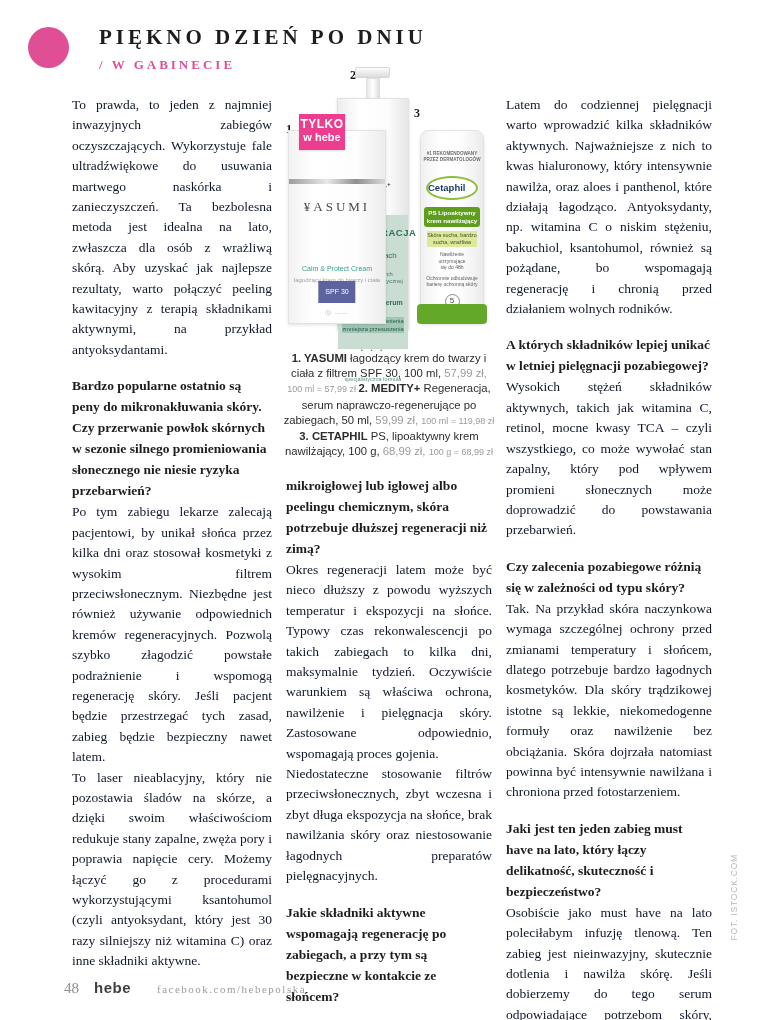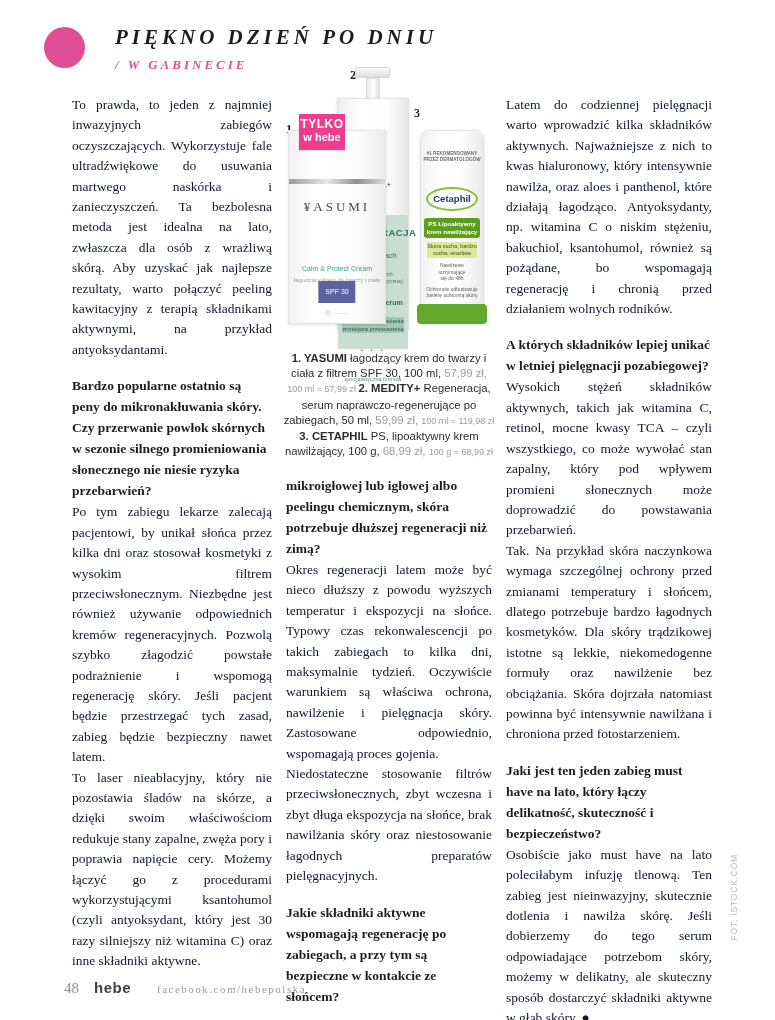--- a/index.html
+++ b/index.html
@@ -3,21 +3,21 @@
 <meta charset="utf-8">
 <style>
   * { margin:0; padding:0; box-sizing:border-box; }
   html,body { background:#e9e9e9; }
   .page {
     position:relative; width:775px; height:1020px; margin:0 auto;
     background:#ffffff; overflow:hidden;
     font-family:"Liberation Serif", serif; color:#2e2c2b;
   }
   
-  .hdr { position:absolute; left:44px; top:25px; display:flex;font-style:italic; }
+  .hdr { position:absolute; left:28px; top:25px; display:flex; }
   .dot { width:41px; height:41px; border-radius:50%; background:#e04f96; margin-top:2px; }
   .titles { margin-left:30px; }
   .title { font-size:21px; font-weight:bold; letter-spacing:4px; color:#1d1d1b; }
   .subtitle { margin-top:7px; font-size:13px; font-weight:bold; letter-spacing:3px; color:#e04f96; }
   
   .cols {
     position:absolute; left:72px; top:95px; width:640px;
     display:grid; grid-template-columns:200px 206px 206px; column-gap:14px;
   }
   .col { font-size:13.5px; line-height:20.4px; }
@@ -59,22 +59,22 @@
   .m-mid { margin-top:7px; font-size:7px; font-weight:bold; }
   .m-hl { margin:4px auto 0; width:62px; font-size:5.8px; line-height:8px; background:#a3c6b4; color:#25584a; }
   .m-dots { margin-top:7px; font-size:6px; letter-spacing:3px; color:#548a75; }
   .m-bot { margin-top:8px; font-size:5.5px; color:#5d8e7c; }
   
   .cetaphil { position:absolute; left:134px; top:63px; width:64px; height:194px;
     background:linear-gradient(90deg,#f0f0f0,#ffffff 30%,#fdfdfd 65%,#ebebeb);
     border:1px solid #e3e3e3; border-radius:9px 9px 3px 3px; text-align:center;
     font-family:"Liberation Sans",sans-serif; }
   .c-top { margin-top:20px; font-size:4.6px; color:#6d6d6d; line-height:6px; font-weight:bold; }
-  .c-oval { margin:24px auto 0; width:52px; height:24px; border-radius:50%;
-    background:#fff; border:2px solid #8fbf3a; display:flex; align-items:center; justify-content:center; }
+  .c-oval { margin:13px auto 0; width:52px; height:24px; border-radius:50%;
+    background:#fff; border:2px solid #8fbf3a; display:flex; align-items:center; justify-content:flex-start; }
   .c-brand { font-size:9.5px; font-weight:bold; color:#1c3e6e; }
   .c-badge { margin:7px auto 0; width:56px; border-radius:3px; background:#5f9e1c; color:#fff;
     font-size:6.2px; font-weight:bold; line-height:8px; padding:2px 0; }
   .c-hl { margin:4px auto 0; width:50px; background:#dde89a; color:#44502a; font-size:5.4px; line-height:7px; padding:1px 0; }
   .c-s { margin:4px auto 0; width:52px; font-size:5px; line-height:6.5px; color:#5d5d5d; }
   .c-circle { margin:6px auto 0; width:15px; height:15px; border-radius:50%; border:1px solid #8a8a8a;
     font-size:8px; color:#4a4a4a; display:flex; align-items:center; justify-content:center; }
   .c-cap { position:absolute; left:-4px; bottom:-1px; width:70px; height:20px; background:#63a829; border-radius:4px; }
   
   .caption { position:absolute; left:-4px; top:284px; width:214px; text-align:center;
@@ -190,20 +190,21 @@
       <div class="q" style="margin-top:8px">mikroigłowej lub igłowej albo peelingu chemicznym, skóra potrzebuje dłuższej regeneracji niż zimą?</div>
       <div class="p">Okres regeneracji latem może być nieco dłuższy z powodu wyższych temperatur i ekspozycji na słońce. Typowy czas rekonwalescencji po takich zabiegach to kilka dni, maksymalnie tydzień. Oczywiście warunkiem są właściwa ochrona, nawilżenie i pielęgnacja skóry. Zastosowane odpowiednio, wspomagają proces gojenia.</div>
       <div class="p">Niedostateczne stosowanie filtrów przeciwsłonecznych, zbyt wczesna i zbyt długa ekspozycja na słońce, brak nawilżania skóry oraz niestosowanie łagodnych preparatów pielęgnacyjnych.</div>
       <div class="q">Jakie składniki aktywne wspomagają regenerację po zabiegach, a przy tym są bezpieczne w kontakcie ze słońcem?</div>
     </div>
 
     <div class="col">
       <div class="p">Latem do codziennej pielęgnacji warto wprowadzić kilka składników aktywnych. Najważniejsze z nich to kwas hialuronowy, który intensywnie nawilża, oraz aloes i panthenol, które działają łagodząco. Antyoksydanty, np. witamina C o niskim stężeniu, bakuchiol, ksantohumol, również są pożądane, bo wspomagają regenerację i chronią przed działaniem wolnych rodników.</div>
       <div class="q">A których składników lepiej unikać w letniej pielęgnacji pozabiegowej?</div>
       <div class="p">Wysokich stężeń składników aktywnych, takich jak witamina C, retinol, mocne kwasy TCA – czyli wszystkiego, co może wywołać stan zapalny, który pod wpływem promieni słonecznych może doprowadzić do powstawania przebarwień.</div>
+      <div class="q">Czy zalecenia pozabiegowe różnią się w zależności od typu skóry?</div>
       <div class="p">Tak. Na przykład skóra naczynkowa wymaga szczególnej ochrony przed zmianami temperatury i słońcem, dlatego potrzebuje bardzo łagodnych kosmetyków. Dla skóry trądzikowej istotne są lekkie, niekomedogenne formuły oraz nawilżenie bez obciążania. Skóra dojrzała natomiast powinna być intensywnie nawilżana i chroniona przed fotostarzeniem.</div>
       <div class="q">Jaki jest ten jeden zabieg must have na lato, który łączy delikatność, skuteczność i bezpieczeństwo?</div>
       <div class="p">Osobiście jako must have na lato poleciłabym infuzję tlenową. Ten zabieg jest nieinwazyjny, skutecznie dotlenia i nawilża skórę. Jeśli dobierzemy do tego serum odpowiadające potrzebom skóry, możemy w delikatny, ale skuteczny sposób dostarczyć składniki aktywne w głąb skóry. ●</div>
     </div>
   </div>
 
   <div class="footer">
     <span class="pageno">48</span>
     <span class="hebelogo">hebe</span>
     <span class="social">facebook.com/hebepolska</span>

